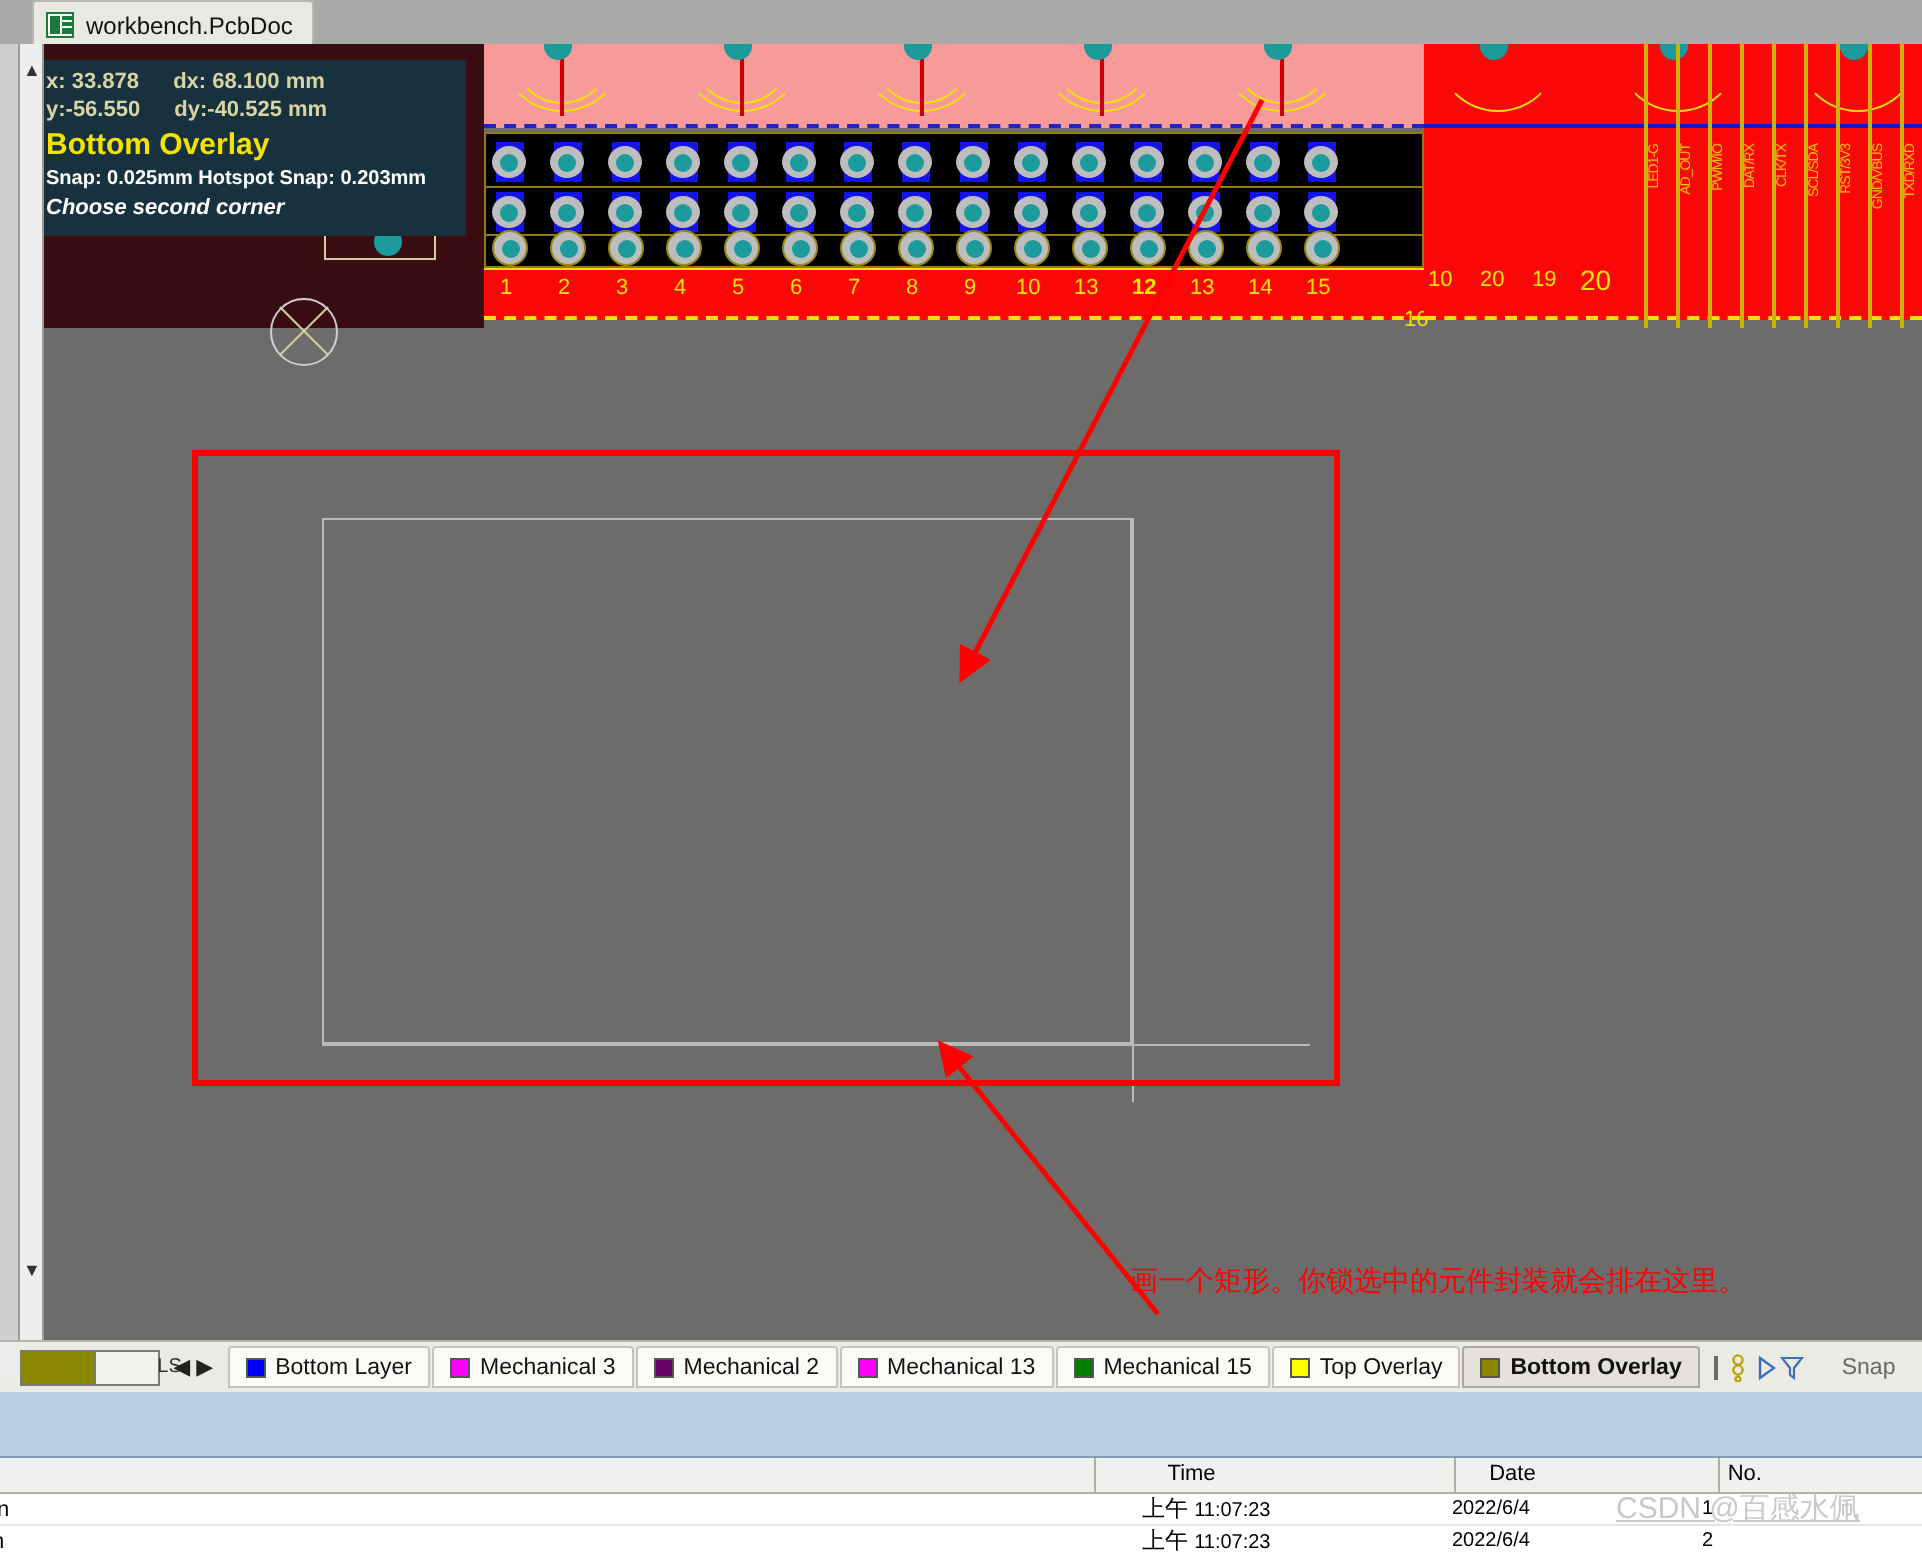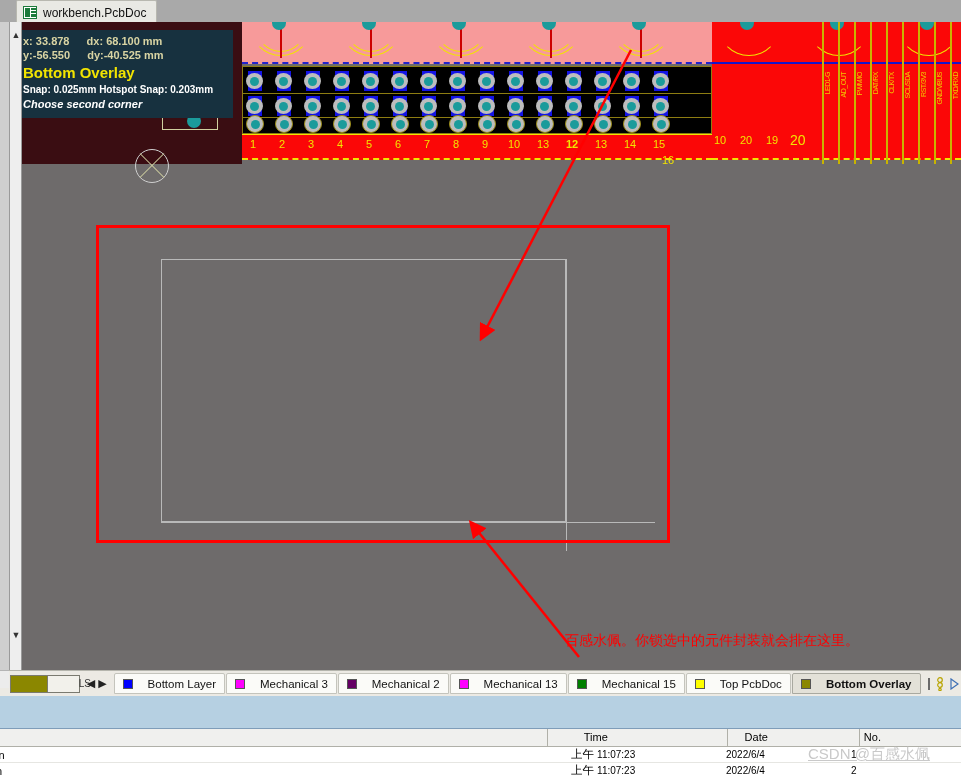--- a/index.html
+++ b/index.html
@@ -246,21 +246,21 @@
   }
   .ls-swatch { width: 36px; height: 16px; background: #8b8700; }
   .ls-label {
     width: 22px; height: 16px; background: #f2f1eb;
     border-left: 1px solid #7a7a70;
     font-size: 10px; color: #333; line-height: 16px; padding-left: 31px;
   }
   .nav-arrows { display: flex; gap: 3px; margin: 0 7px 0 7px; }
   .nav-arrows span { font-size: 11px; color: #222; cursor: default; }
   .layer-tab {
-    display: flex; align-items: center; gap: 15px;
+    display: flex; align-items: center; gap: 5px;
     height: 21px; padding: 0 8px;
     background: #fbfbf8; border: 1px solid #c4c4bc;
     border-radius: 2px 2px 0 0;
     margin-right: 1px; white-space: nowrap;
   }
   .layer-tab.active {
     background: #e3e1d8; font-weight: bold; border-color: #a9a9a0;
   }
   .layer-sw { width: 10px; height: 10px; border: 1px solid #555; flex:0 0 auto;}
   .lb-gray-sw {
@@ -422,21 +422,21 @@
         <span class="num-label" style="left:153px;top:3px;">6</span>
         <span class="num-label" style="left:182px;top:3px;">7</span>
         <span class="num-label" style="left:211px;top:3px;">8</span>
         <span class="num-label" style="left:240px;top:3px;">9</span>
         <span class="num-label" style="left:266px;top:3px;">10</span>
         <span class="num-label" style="left:295px;top:3px;">13</span>
         <span class="num-label" style="left:324px;top:3px;font-weight:bold;">12</span>
         <span class="num-label" style="left:353px;top:3px;">13</span>
         <span class="num-label" style="left:382px;top:3px;">14</span>
         <span class="num-label" style="left:411px;top:3px;">15</span>
-        <span class="num-label" style="left:420px;top:3px;margin-top:16px;">16</span>
+        <span class="num-label" style="left:460px;top:3px;margin-top:16px;">16</span>
       </div>
 
       <div class="pcb-redright">
         <span class="num-label" style="left:2px;top:70px;">10</span>
         <span class="num-label" style="left:28px;top:70px;">20</span>
         <span class="num-label" style="left:54px;top:70px;">19</span>
         <span class="num-label" style="left:78px;top:68px;font-size:14px;">20</span>
         <div class="yline-v" style="left:110px;top:-42px;height:140px;"></div>
         <div class="yline-v" style="left:126px;top:-42px;height:140px;"></div>
         <div class="yline-v" style="left:142px;top:-42px;height:140px;"></div>
@@ -489,21 +489,21 @@
     </svg>
     <svg class="anno-arrow" style="left:420px;top:480px;width:180px;height:170px;" viewBox="0 0 180 170">
       <defs>
         <marker id="ah2" markerWidth="7" markerHeight="7" refX="5" refY="3.5" orient="auto">
           <polygon points="0 0, 7 3.5, 0 7" fill="#ff0000"></polygon>
         </marker>
       </defs>
       <line x1="137" y1="155" x2="30" y2="22" stroke="#ff0000" stroke-width="2.5" marker-end="url(#ah2)"></line>
     </svg>
 
-    <div class="anno-text">百感水佩。你锁选中的元件封装就会排在这里。</div>
+    <div class="anno-text">画一个矩形。你锁选中的元件封装就会排在这里。</div>
 
     <div class="hud">
       <div class="hud-row">
         <span class="lbl"><span>x:</span>
         <span>33.878</span></span>
         <span class="dx"><span>dx:</span>
         <span>68.100</span>
         <span>mm</span></span>
       </div>
       <div class="hud-row">
@@ -543,21 +543,21 @@
     <span class="layer-tab">
       <span class="layer-sw" style="background:#ff00ff"></span>
       <span>Mechanical 13</span>
     </span>
     <span class="layer-tab">
       <span class="layer-sw" style="background:#008000"></span>
       <span>Mechanical 15</span>
     </span>
     <span class="layer-tab">
       <span class="layer-sw" style="background:#ffff00"></span>
-      <span>Top PcbDoc</span>
+      <span>Top Overlay</span>
     </span>
     <span class="layer-tab active">
       <span class="layer-sw" style="background:#8b8700"></span>
       <span>Bottom Overlay</span>
     </span>
 
     <span class="lb-gray-sw"></span>
     <span class="lb-icons">
       <svg width="12" height="14" viewBox="0 0 12 14">
         <circle cx="4" cy="3" r="2.3" fill="none" stroke="#b8a400" stroke-width="1.2"></circle>

